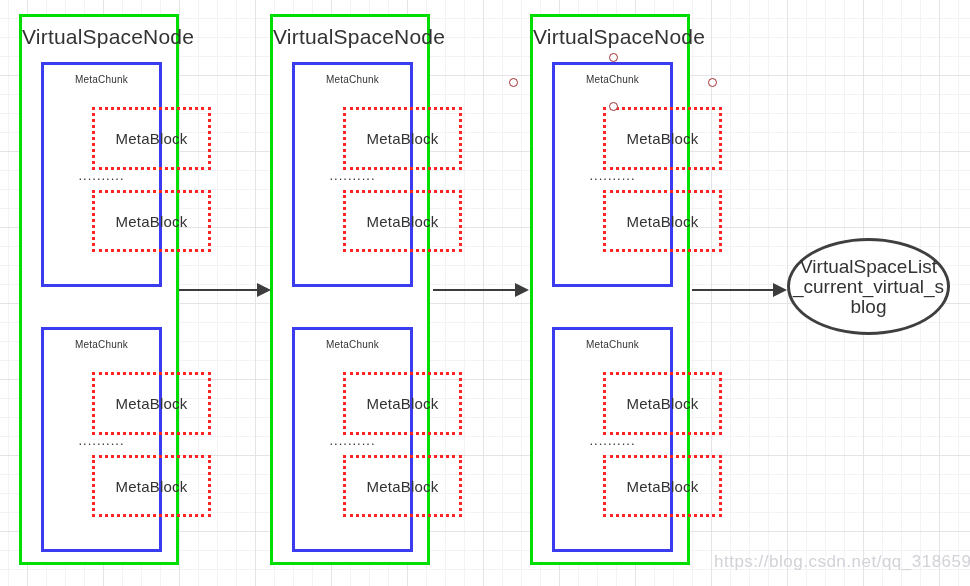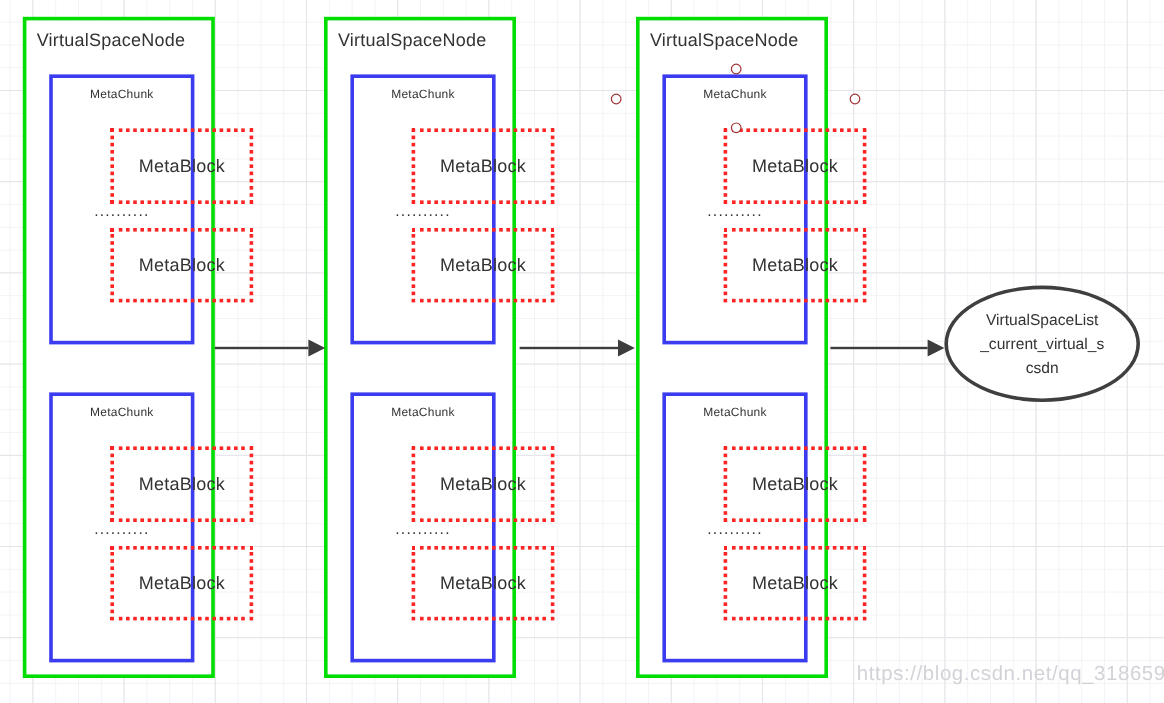--- a/index.html
+++ b/index.html
@@ -15,21 +15,21 @@
     background-position:27px -1px,27px -1px,8px -1px,8px -1px;
     font-family:"Liberation Sans",sans-serif;
     color:#333333;
   }
   .vsn{
     position:absolute;top:14px;width:160px;height:551px;box-sizing:border-box;
     background:#ffffff;border:3px solid #00dd00;
   }
   .vsn-title{
     position:absolute;top:8px;left:0;right:13px;text-align:center;
-    font-size:15px;letter-spacing:.2px;
+    font-size:21px;letter-spacing:.2px;
   }
   .chunk{
     position:absolute;left:19px;width:121px;height:225px;box-sizing:border-box;
     background:#ffffff;border:3px solid #3b3bef;
   }
   .chunk-a{top:45px;}
   .chunk-b{top:310px;}
   .chunk-title{
     position:absolute;top:9px;left:0;right:0;text-align:center;
     font-size:10px;letter-spacing:.2px;
@@ -52,21 +52,21 @@
     border-left:14px solid #3c3c3c;
     border-top:7px solid transparent;border-bottom:7px solid transparent;
   }
   .arrow-1{left:179px;width:78px;}
   .arrow-2{left:433px;width:82px;}
   .arrow-3{left:692px;width:81px;}
   .terminal{
     position:absolute;left:787px;top:238px;width:163px;height:97px;box-sizing:border-box;
     background:#ffffff;border:3px solid #3f3f3f;border-radius:50%;
     display:flex;flex-direction:column;align-items:center;justify-content:center;
-    text-align:center;font-size:13px;line-height:20px;
+    text-align:center;font-size:19px;line-height:20px;
   }
   .anchor{
     position:absolute;width:9px;height:9px;box-sizing:border-box;
     border:1.5px solid #a03030;border-radius:50%;background:#ffffff;
   }
   .anchor-1{left:509px;top:78px;}
   .anchor-2{left:609px;top:53px;}
   .anchor-3{left:609px;top:102px;}
   .anchor-4{left:708px;top:78px;}
   .watermark{
@@ -138,18 +138,18 @@
   </div>
 
   <div class="anchor anchor-1"></div>
   <div class="anchor anchor-2"></div>
   <div class="anchor anchor-3"></div>
   <div class="anchor anchor-4"></div>
 
   <div class="terminal">
     <span>VirtualSpaceList</span>
     <span>_current_virtual_s</span>
-    <span>csdn</span>
+    <span>blog</span>
   </div>
 
   <div class="watermark">https://blog.csdn.net/qq_31865983</div>
 
 </div>
 
 </body></html>

